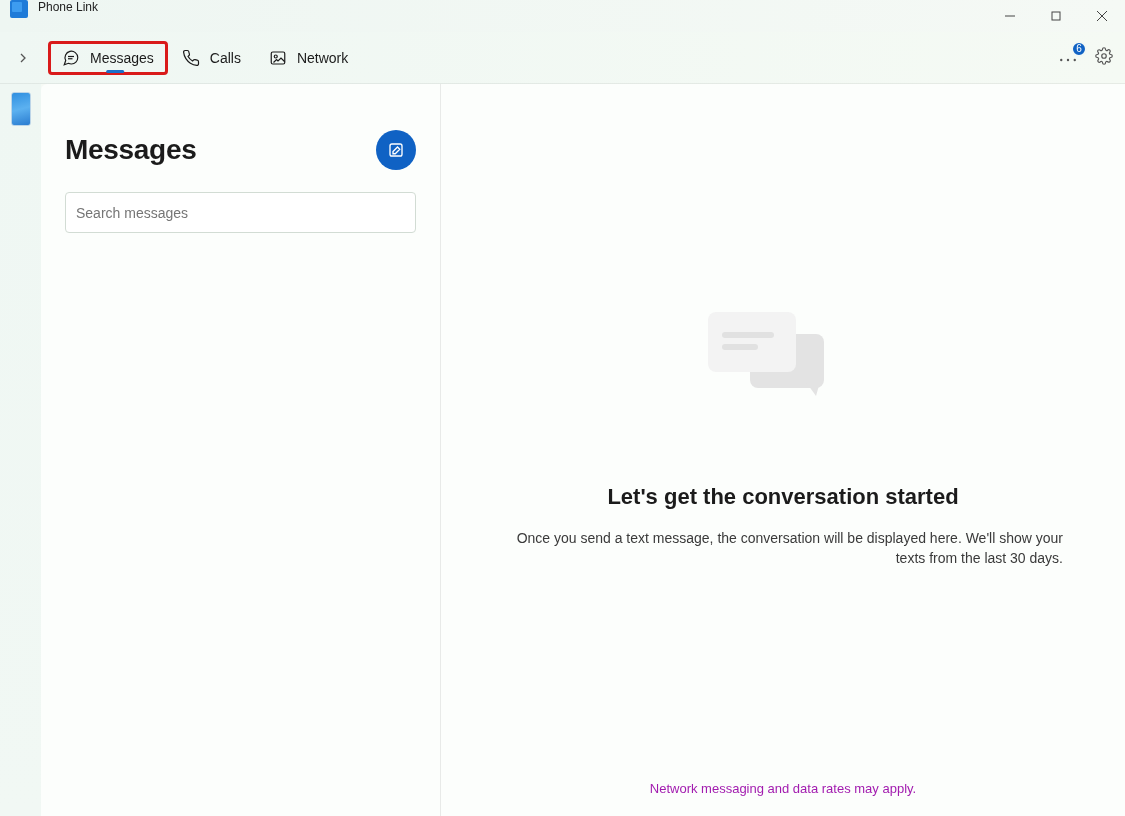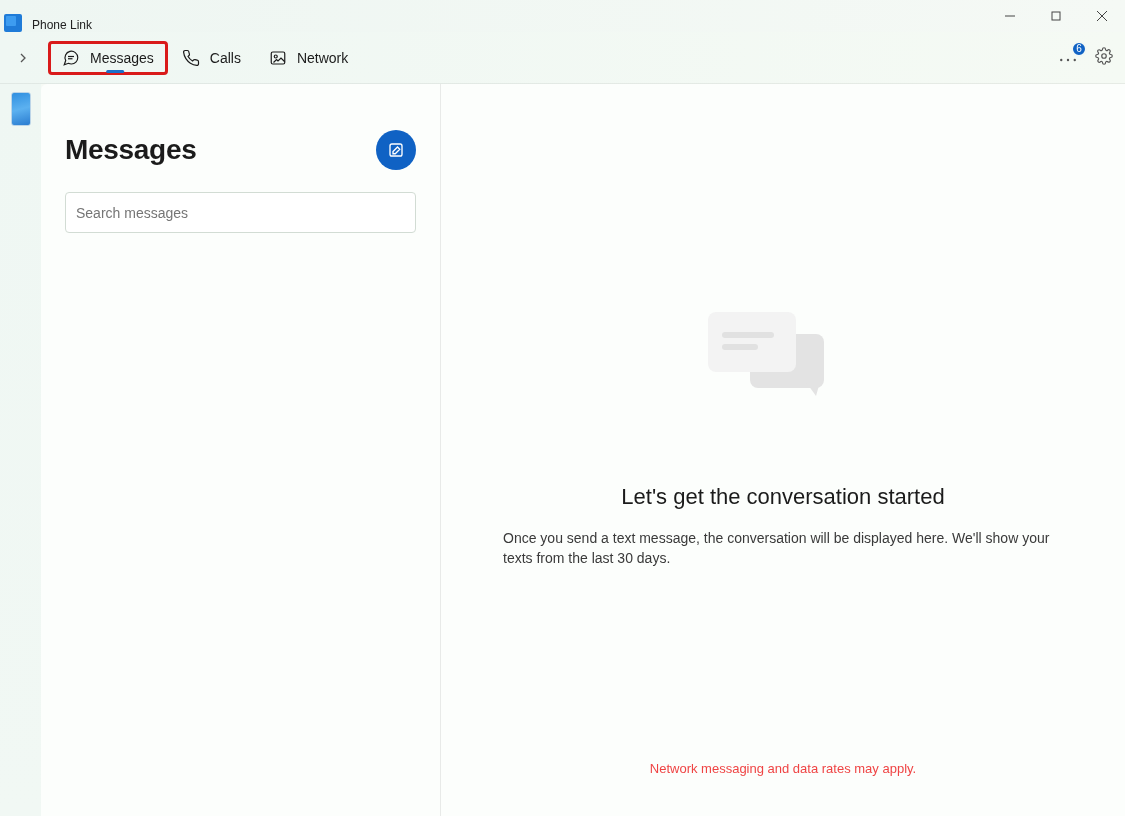--- a/index.html
+++ b/index.html
@@ -3,22 +3,22 @@
 <meta charset="utf-8">
 <style>
   * { box-sizing: border-box; margin: 0; padding: 0; }
   html, body { width: 1125px; height: 816px; font-family: "Segoe UI", Arial, sans-serif; overflow: hidden; }
   body { background: #f6faf5; color: #1b1b1b; }
 
   
   .titlebar {
     height: 32px;
     display: flex;
-    align-items: flex-end;
-    padding-left: 4px;
+    align-items: flex-start;
+    padding-left: 10px;
     background: linear-gradient(to right, #eef6f2, #f5f9f5);
   }
   .app-icon {
     width: 18px; height: 18px;
     background: #1f7bd8;
     border-radius: 2px;
     position: relative;
     margin-right: 10px;
   }
   .app-icon::after {
@@ -135,28 +135,28 @@
 
   .detail-panel {
     flex: 1;
     background: #fcfefc;
     display: flex; flex-direction: column;
     align-items: center;
     padding-top: 220px;
     position: relative;
   }
   .empty-illustration { width: 170px; height: 120px; margin-bottom: 60px; }
-  .empty-title { font-size: 22px; font-weight: 400; color: #1b1b1b; margin-bottom: 18px; }
-  .empty-sub { font-size: 14px; color: #3a3a3a; text-align: left; max-width: 560px; line-height: 1.45; }
+  .empty-title { font-size: 22px; font-weight: 700; color: #1b1b1b; margin-bottom: 18px; }
+  .empty-sub { font-size: 14px; color: #3a3a3a; text-align: right; max-width: 560px; line-height: 1.45; }
   .rates-note {
     position: absolute;
     left:0;right:0;
     text-align:center;
-    bottom: 40px;
-    font-size: 13px; color: #ef4444;
+    bottom: 20px;
+    font-size: 13px; color: #a21caf;
   }
 </style>
 </head>
 <body>
 
 <div class="titlebar">
   <div class="app-icon"></div>
   <div class="app-title">Phone Link</div>
   <div class="win-controls">
     <div class="win-btn">

